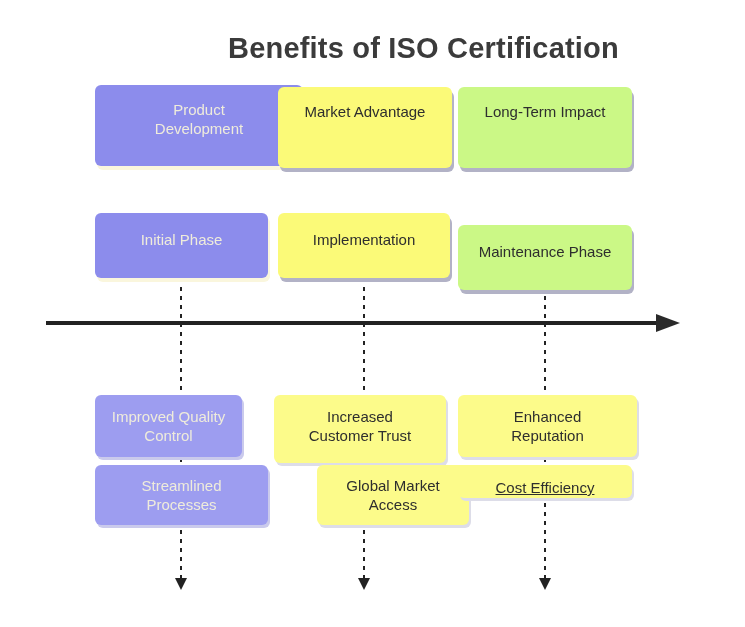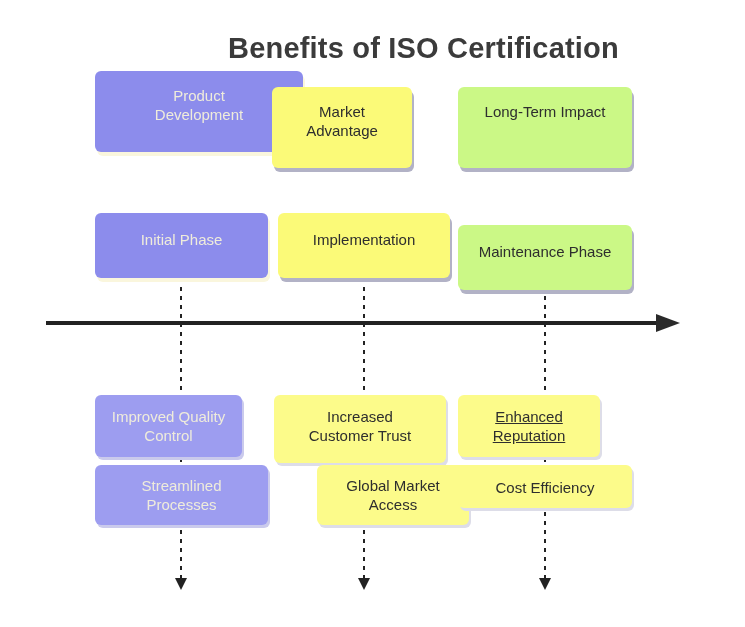--- a/index.html
+++ b/index.html
@@ -82,45 +82,45 @@
     z-index: 3;
   }
 </style>
 </head>
 <body>
 
 <div id="canvas">
 
   <div class="title">Benefits of ISO Certification</div>
 
-  <div class="box c-purple sh-cream" style="left:95px;  top:71px; width:208px; height:81px; padding:15px 10px 0;">Product
+  <div class="box c-purple sh-cream" style="left:95px;  top:85px; width:208px; height:81px; padding:15px 10px 0;">Product
 Development</div>
-  <div class="box c-yellow sh-strong" style="left:272px; top:87px; width:140px; height:81px; padding:15px 10px 8px;">Market Advantage</div>
+  <div class="box c-yellow sh-strong" style="left:278px; top:87px; width:174px; height:81px; padding:15px 10px 8px;">Market Advantage</div>
   <div class="box c-green sh-strong" style="left:458px; top:87px; width:174px; height:81px; padding:15px 10px 0;">Long-Term Impact</div>
 
   <div class="box c-purple sh-cream" style="left:95px;  top:213px; width:173px; height:65px; padding:17px 10px 0;">Initial Phase</div>
   <div class="box c-yellow sh-strong" style="left:278px; top:213px; width:172px; height:65px; padding:17px 10px 0;">Implementation</div>
   <div class="box c-green sh-strong" style="left:458px; top:225px; width:174px; height:65px; padding:17px 10px 0;">Maintenance Phase</div>
 
   <div class="axis-line"></div>
   <div class="axis-head"></div>
 
   <div class="dash-line" style="left:180px;"></div>
   <div class="dash-line" style="left:363px;"></div>
   <div class="dash-line" style="left:544px;"></div>
   <div class="down-arrow" style="left:175px;"></div>
   <div class="down-arrow" style="left:358px;"></div>
   <div class="down-arrow" style="left:539px;"></div>
 
   <div class="box c-purple-lt sh-lav" style="left:95px;  top:395px; width:147px; height:62px; padding:12px 10px 0;">Improved Quality
 Control</div>
   <div class="box c-yellow-pale sh-soft" style="left:274px; top:395px; width:172px; height:68px; padding:12px 10px 0;">Increased
 Customer Trust</div>
-  <div class="box c-yellow-pale sh-soft" style="left:458px; top:395px; width:142px; height:62px; padding:12px 2px 0;text-decoration:underline;">Enhanced
+  <div class="box c-yellow-pale sh-soft" style="left:458px; top:395px; width:179px; height:62px; padding:12px 2px 0;">Enhanced
 Reputation</div>
 
   <div class="box c-purple-lt sh-lav" style="left:95px;  top:465px; width:173px; height:60px; padding:11px 10px 0;text-align:center;">Streamlined
 Processes</div>
   <div class="box c-yellow-pale sh-soft" style="left:278px; top:465px; width:152px; height:60px; padding:11px 10px 8px;margin-left:39px;">Global Market
 Access</div>
-  <div class="box c-yellow-pale sh-soft" style="left:458px; top:465px; width:174px; height:43px; padding:13px 26px 0;">Cost Efficiency</div>
+  <div class="box c-yellow-pale sh-soft" style="left:458px; top:465px; width:174px; height:33px; padding:13px 26px 0;text-decoration:underline;">Cost Efficiency</div>
 
 </div>
 
 </body></html>

